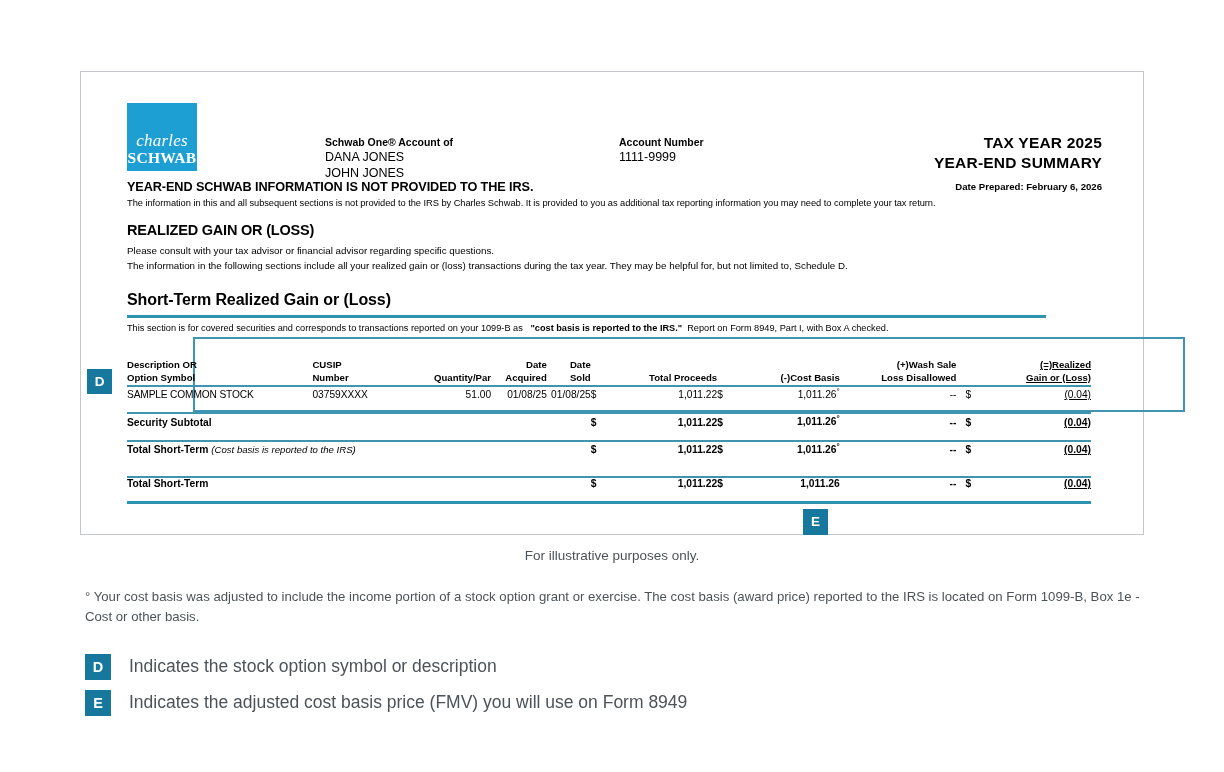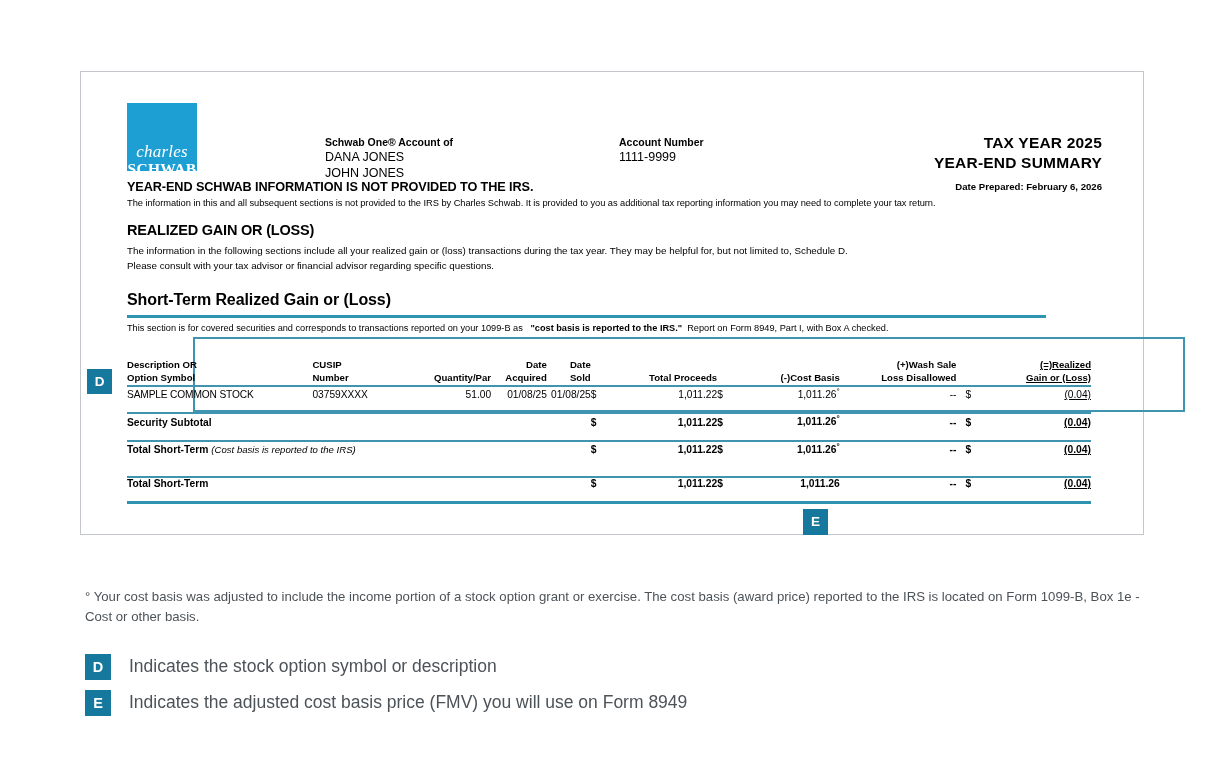--- a/index.html
+++ b/index.html
@@ -33,21 +33,21 @@
     width: 70px; height: 68px;
     background: #1d9fd4;
     color: #ffffff;
     text-align: center;
   }
   .logo .l1 {
     font-family: "Liberation Serif", serif;
     font-style: italic;
     font-size: 17px;
     line-height: 1;
-    padding-top: 40px;
+    padding-top: 29px;
     letter-spacing: .2px;
   }
   .logo .l2 {
     font-family: Liberation Serif, serif;
     font-weight: bold;
     font-size: 15.5px;
     line-height: 1.15;
     letter-spacing: .3px;
   }
   .acctof { position: absolute; left: 198px; top: 32px; }
@@ -230,22 +230,22 @@
 
     <div class="notice">
       <div class="dateprep">Date Prepared:  February 6, 2026</div>
       <div class="notice-h">YEAR-END SCHWAB INFORMATION IS NOT PROVIDED TO THE IRS.</div>
       <div class="notice-p">The information in this and all subsequent sections is not provided to the IRS by Charles Schwab.  It is provided to you as additional tax reporting information you may need to complete your tax return.</div>
     </div>
 
     <div class="realized">
       <div class="realized-h">REALIZED GAIN OR (LOSS)</div>
       <div class="realized-p">
+        <div>Please consult with your tax advisor or financial advisor regarding specific questions.</div>
         <div>The information in the following sections include all your realized gain or (loss) transactions during the tax year. They may be helpful for, but not limited to, Schedule D.</div>
-        <div>Please consult with your tax advisor or financial advisor regarding specific questions.</div>
       </div>
     </div>
 
     <div class="stheading">
       <div class="t">Short-Term Realized Gain or (Loss)</div>
       <div class="rule-teal"></div>
     </div>
 
     <div class="covered">
       <span>This section is for covered securities and corresponds to transactions reported on your 1099-B as</span>
@@ -384,20 +384,21 @@
 
         <tr class="dbl-bot">
               <td colspan="12"></td>
             </tr>
       </tbody>
         </table>
     </div>
 
   </div>
 
+  <div class="illus">For illustrative purposes only.</div>
 
   <div class="footnote">° Your cost basis was adjusted to include the income portion of a stock option grant or exercise. The cost basis (award price) reported to the IRS is located on Form 1099-B, Box 1e - Cost or other basis.</div>
 
   <div class="legend">
     <div class="legend-row">
       <div class="legend-badge">D</div>
       <div class="legend-text">Indicates the stock option symbol or description</div>
     </div>
     <div class="legend-row">
       <div class="legend-badge">E</div>

